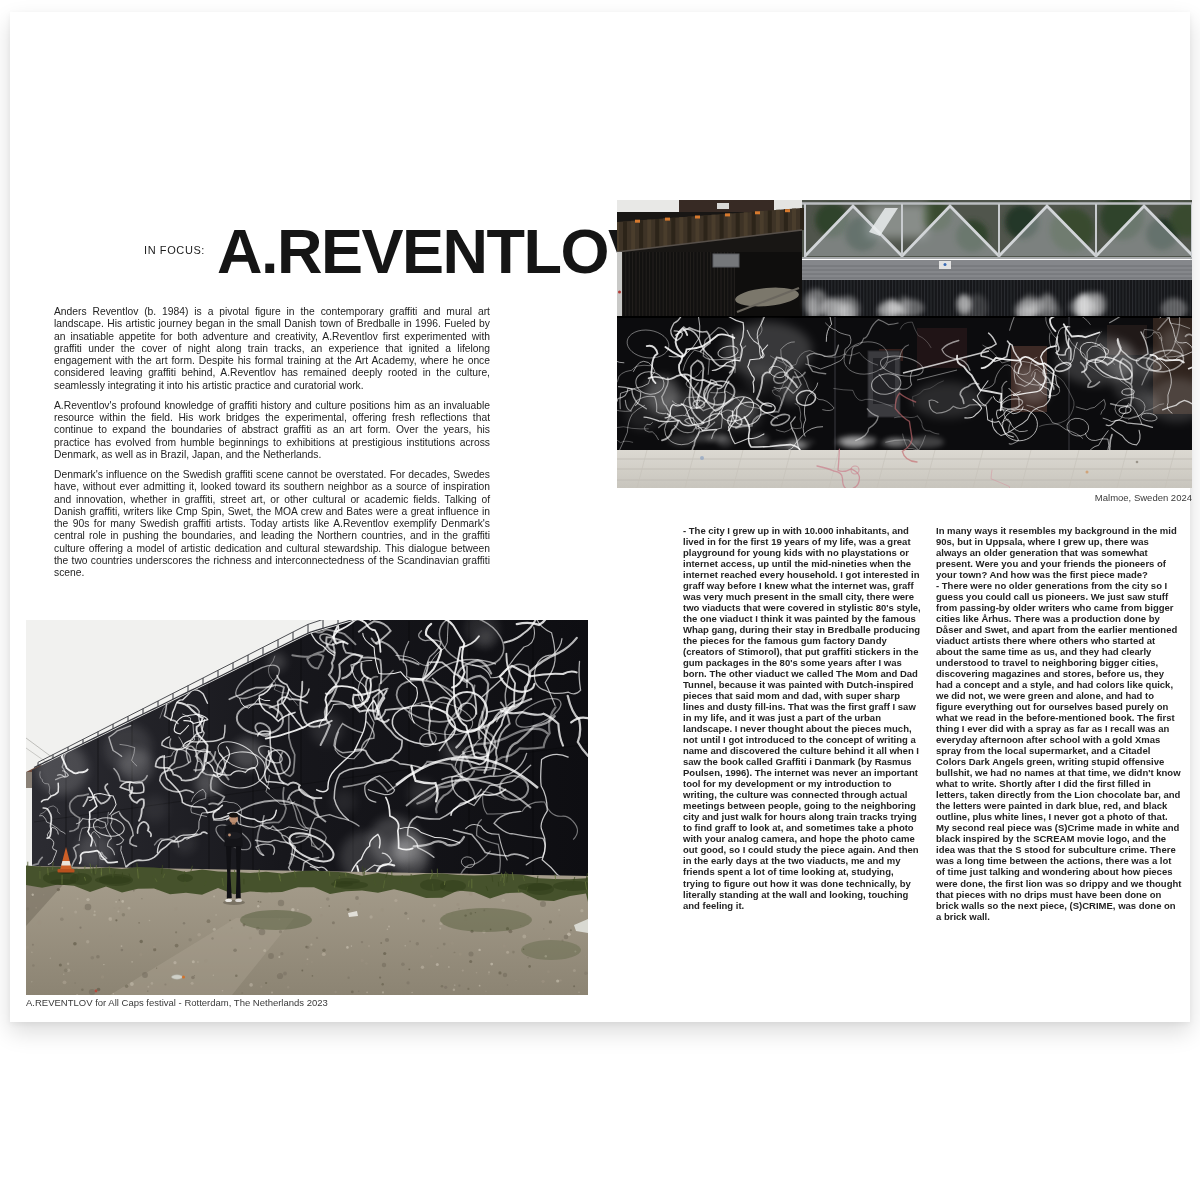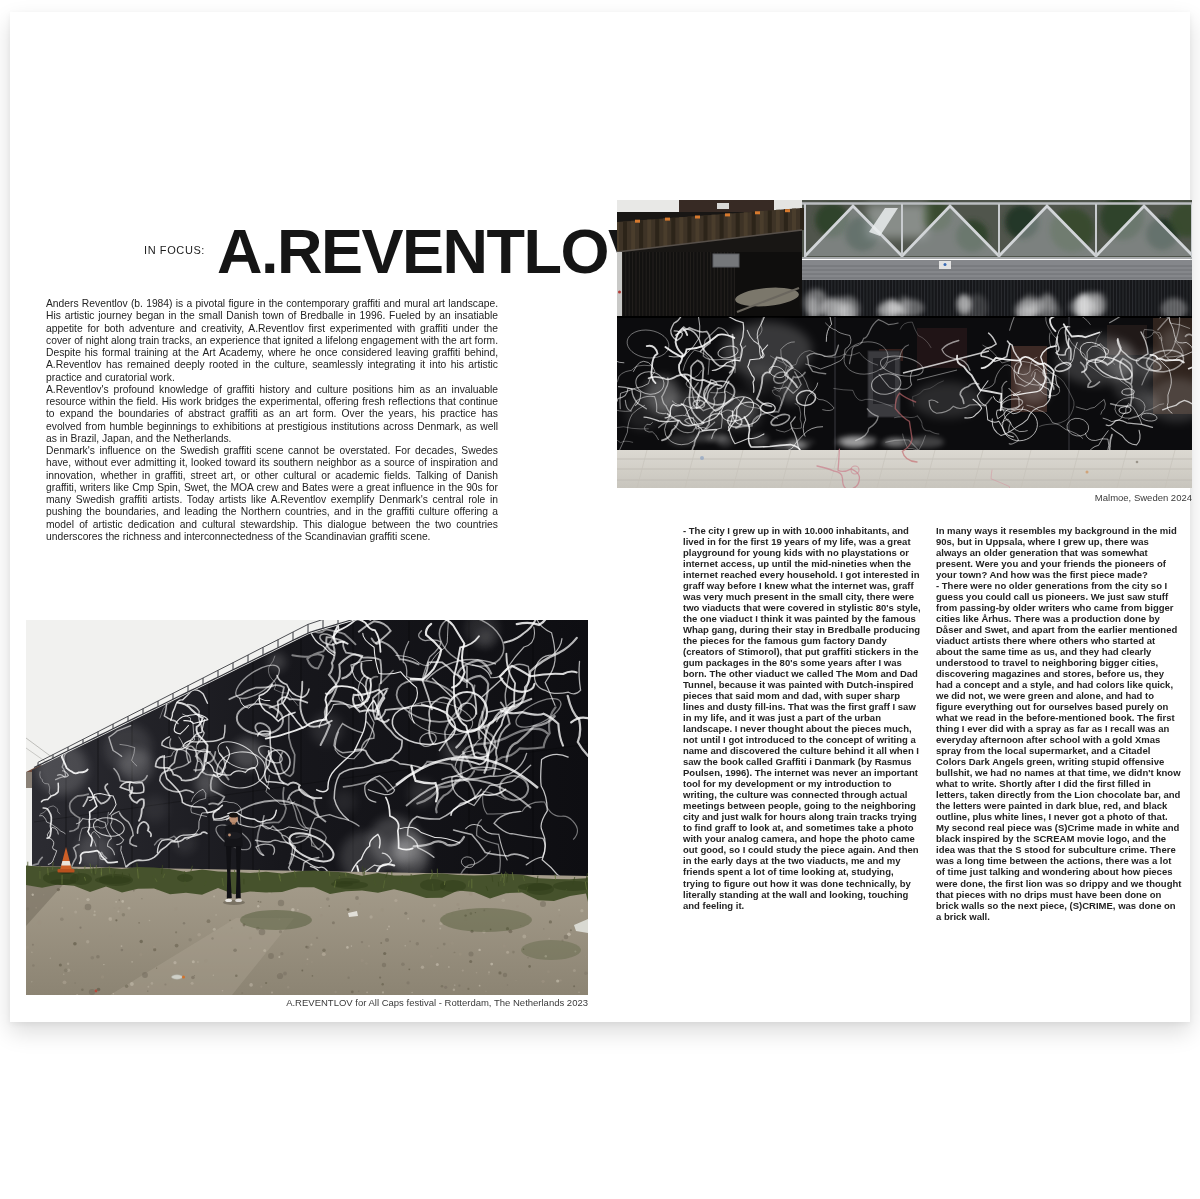--- a/index.html
+++ b/index.html
@@ -11,23 +11,23 @@
   .sheet{
     left:10px;top:12px;width:1180px;height:1010px;background:#fff;
     box-shadow:0 10px 22px rgba(0,0,0,.14),0 2px 6px rgba(0,0,0,.05);
   }
   .focus-label{left:144px;top:244px;font-size:11px;letter-spacing:.6px;color:#1c1c1c;}
   .page-title{
     left:217px;top:220px;margin:0;line-height:1;
     font-size:63px;font-weight:bold;letter-spacing:-1.5px;color:#151515;
   }
   .intro{left:46px;top:298px;width:452px;font-size:10.3px;line-height:1.19;text-align:justify;}
-  .intro p{margin:0;}
+  .intro p{margin:8px;}
   .caption{font-size:9.5px;color:#3a3a3a;}
-  .cap-left{left:26px;top:997px;width:562px;text-align:right;}
+  .cap-left{left:26px;top:997px;width:562px;text-align:left;}
   .cap-right{left:900px;top:492px;width:292px;text-align:right;}
   .col{font-size:9.5px;line-height:1.16;color:#242424;}
   .col p{margin:0;font-weight:bold;}
   .col .q{font-weight:bold;}
   .col1{left:683px;top:525px;width:238px;}
   .col2{left:936px;top:525px;width:246px;}
   svg{display:block;}
 </style>
 </head>
 <body>

